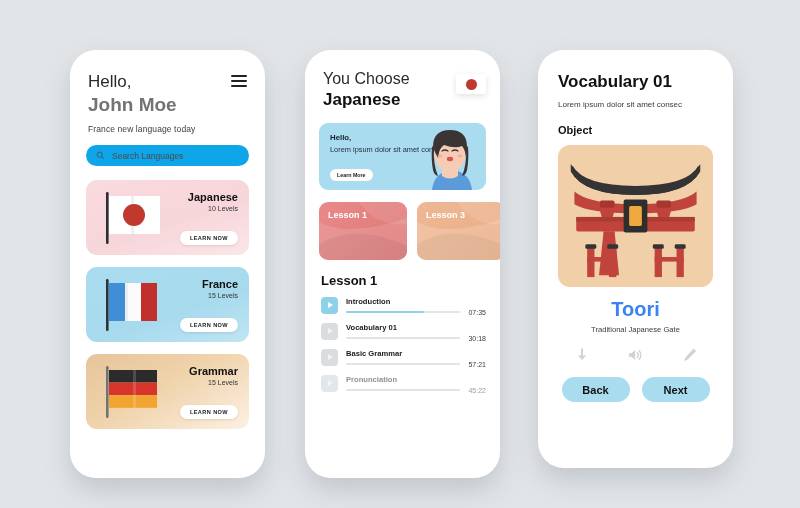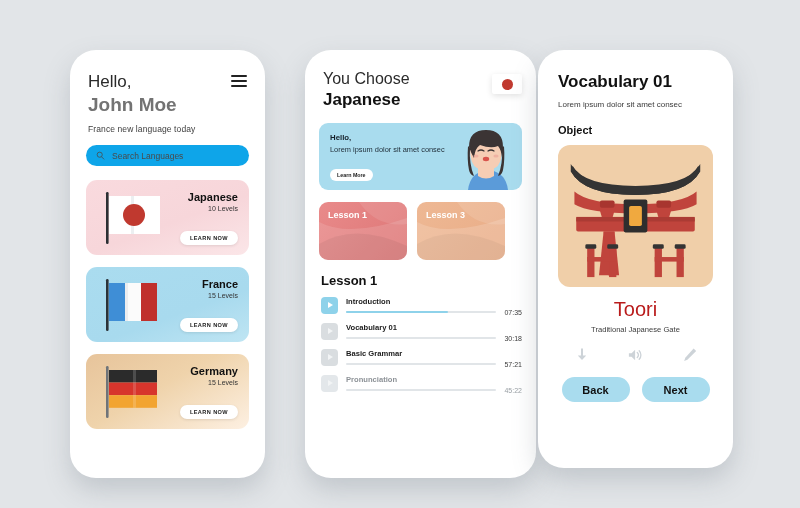--- a/index.html
+++ b/index.html
@@ -17,21 +17,21 @@
 
   
   .phone {
     position: absolute;
     background: #ffffff;
     border-radius: 26px;
     box-shadow: 0 12px 26px rgba(120,130,140,0.30);
     overflow: hidden;
   }
   #phone1 { left: 70px;  top: 50px;  width: 195px; height: 428px; }
-  #phone2 { left: 305px; top: 50px;  width: 231px; height: 428px; }
+  #phone2 { left: 305px; top: 50px;  width: 195px; height: 428px; }
   #phone3 { left: 538px; top: 50px;  width: 195px; height: 418px; }
 
   .screen { position: relative; width: 100%; height: 100%; }
 
   
   .p1-head { padding: 22px 18px 0 18px; position: relative; }
   .greet-hello {
     font-size: 17px; color: #2b2b2b; font-weight: 400; line-height: 1.15;
   }
   .greet-name {
@@ -141,21 +141,21 @@
   .p3-head { padding: 22px 20px 0 20px; }
   .p3-title { font-size: 17px; font-weight: 700; color: #111; }
   .p3-sub { font-size: 8px; color: #3b3b3b; line-height: 1.5; margin-top: 7px; }
   .p3-section { font-size: 11px; font-weight: 700; color: #111; margin-top: 13px; }
 
   .object-card {
     margin: 9px 20px 0 20px; height: 142px; border-radius: 12px;
     background: #f0cfa9; display: flex; align-items: center; justify-content: center;
     overflow: hidden;
   }
-  .word { text-align: center; font-size: 20px; font-weight: 400; color: #b91c1c; margin-top: 11px; }
+  .word { text-align: center; font-size: 20px; font-weight: 700; color: #3b82f6; margin-top: 11px; }
   .word-sub { text-align: center; font-size: 7.6px; color: #3b3b3b; margin-top: 4px; }
 
   .icon-row { display: flex; justify-content: center; gap: 38px; margin-top: 13px; }
   .icon-row .ic { width: 16px; height: 16px; cursor: pointer; }
 
   .nav-row { display: flex; justify-content: center; gap: 12px; margin-top: 14px; }
   .nav-btn {
     background: #a9dcee; border-radius: 14px; width: 68px; height: 25px;
     display: flex; align-items: center; justify-content: center;
     font-size: 11px; font-weight: 700; color: #111; cursor: pointer;
@@ -227,21 +227,21 @@
           <div class="flag-wrap">
             <svg viewBox="0 0 72 56" width="72" height="56">
               <rect x="8" y="2" width="2.6" height="52" rx="1.2" fill="#6f7479"></rect>
               <rect x="11" y="6" width="48" height="12.6" fill="#2b2b2b"></rect>
               <rect x="11" y="18.6" width="48" height="12.6" fill="#d7352c"></rect>
               <rect x="11" y="31.2" width="48" height="12.6" fill="#f2a431"></rect>
               <rect x="35" y="6" width="3" height="37.8" fill="#ffffff" opacity="0.16"></rect>
             </svg>
           </div>
           <div class="lang-text">
-            <div class="lang-name">Germany</div>
+            <div class="lang-name">Grammar</div>
             <div class="lang-levels">15 Levels</div>
           </div>
           <div class="learn-btn">LEARN NOW</div>
         </div>
 
       </div>
     </div>
   </div>
 
   <div class="phone" id="phone2">

